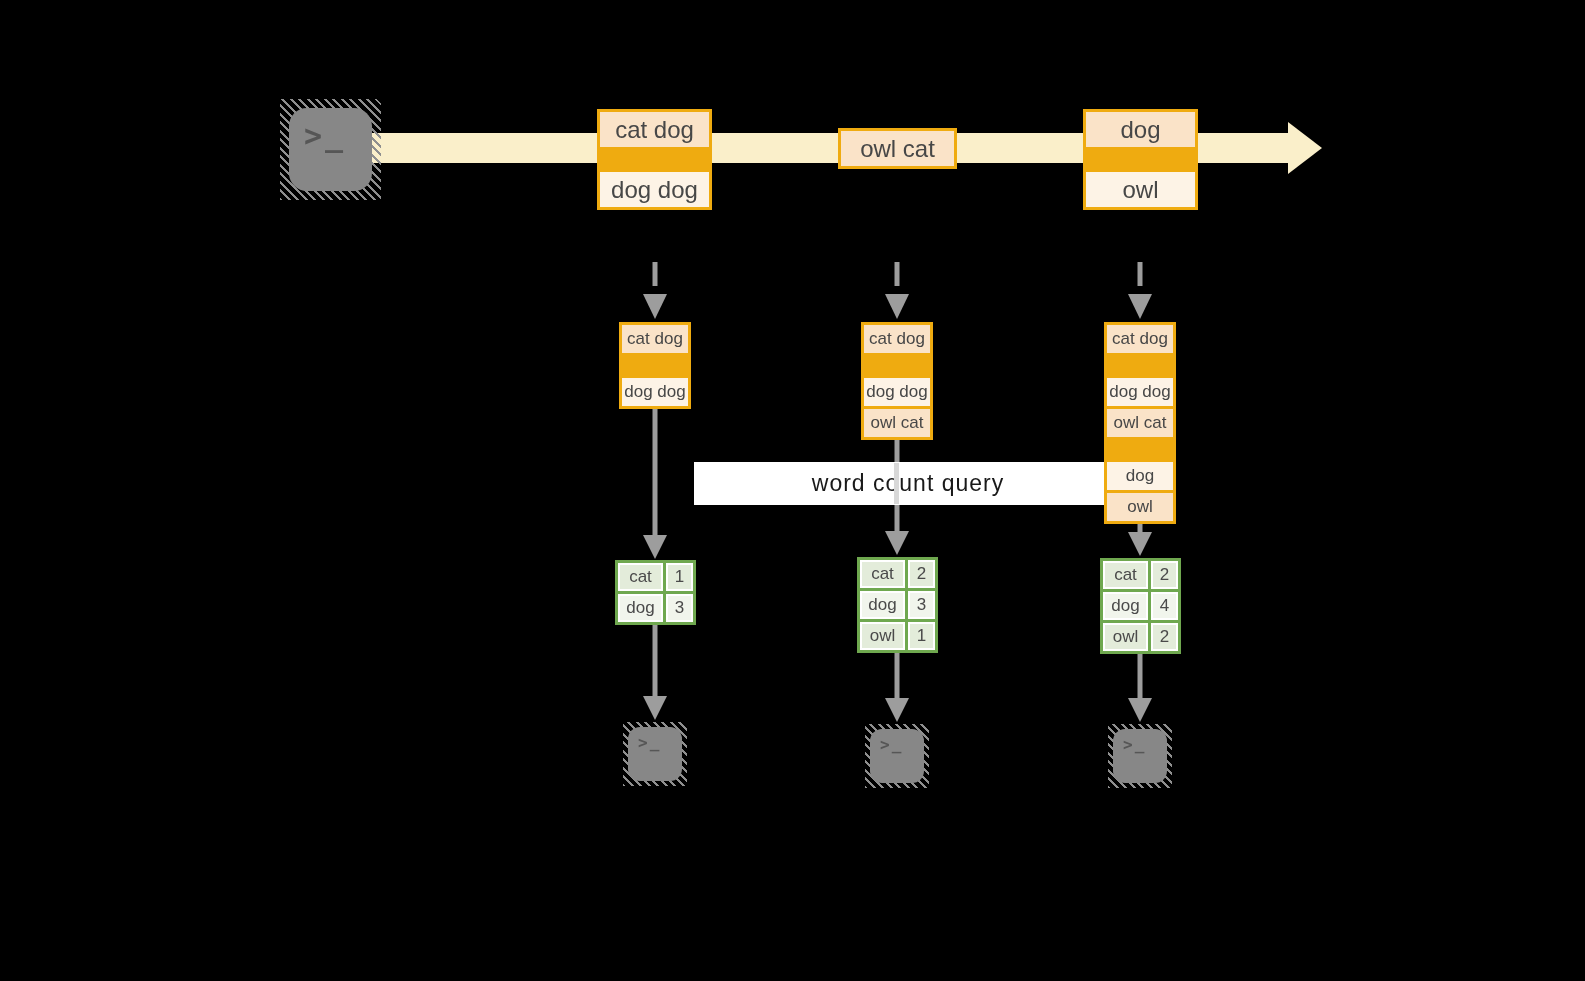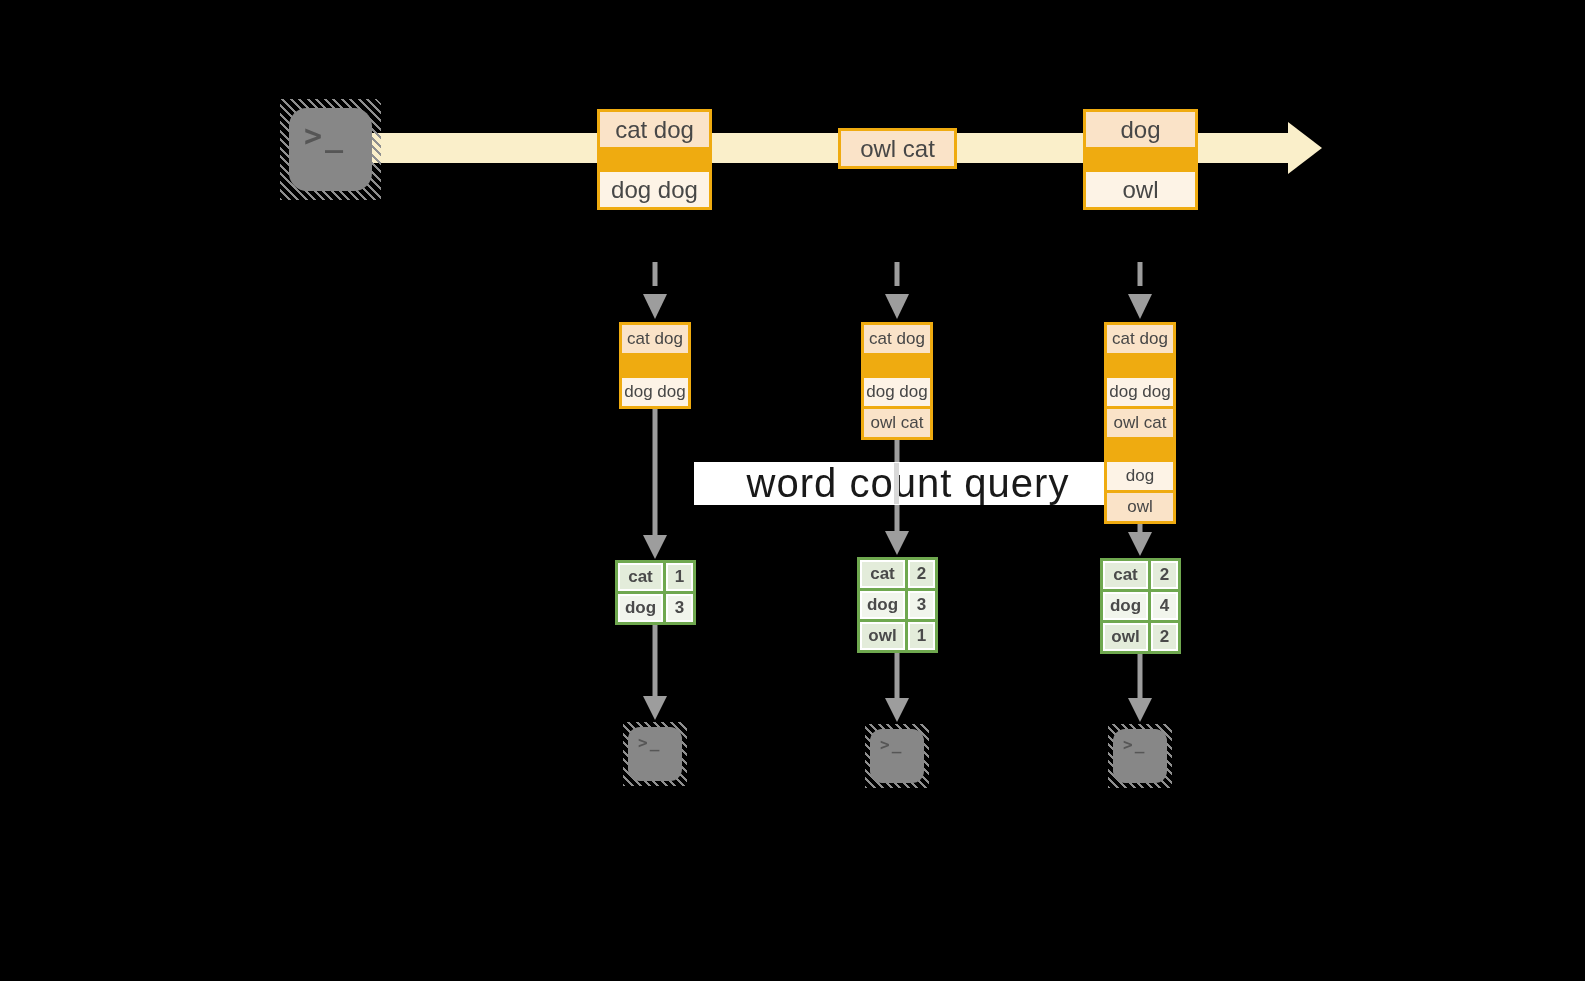--- a/index.html
+++ b/index.html
@@ -31,34 +31,34 @@
   }
   .orow{display:flex;align-items:center;justify-content:center;color:#474747;}
   .orow.dark{background:#fae3c8;}
   .orow.light{background:#fdf3e6;margin-top:22px;}
   .orow.lg{height:35px;font-size:24px;}
   .orow.sm{height:28px;font-size:17px;}
 
   
   .gtable{
     position:absolute;z-index:4;display:grid;grid-template-columns:45px 27px;gap:3px;
-    background:#6fa84f;padding:3px;box-sizing:border-box;font-weight:bold;
+    background:#6fa84f;padding:3px;box-sizing:border-box;
   }
   .gcell{
     border:2px solid #ffffff;box-sizing:border-box;height:28px;
     display:flex;align-items:center;justify-content:center;font-size:17px;color:#4a4a4a;
   }
   .gcell.dark{background:#e3ecda;}
   .gcell.light{background:#f1f5ec;}
 
   
   .banner{
     position:absolute;left:694px;top:462px;width:428px;height:43px;z-index:2;
     background:#ffffff;display:flex;align-items:center;justify-content:center;
-    font-size:40px;font-weight:300;color:#191919;letter-spacing:1px;
+    font-size:23px;font-weight:300;color:#191919;letter-spacing:1px;
   }
   .banner-line{position:absolute;left:894px;top:463px;width:5px;height:41px;background:#d8d8d8;z-index:3;}
 </style>
 </head>
 <body>
 
 <div class="canvas">
 
   <svg class="arrow-layer" width="1585" height="981" viewBox="0 0 1585 981">
 

